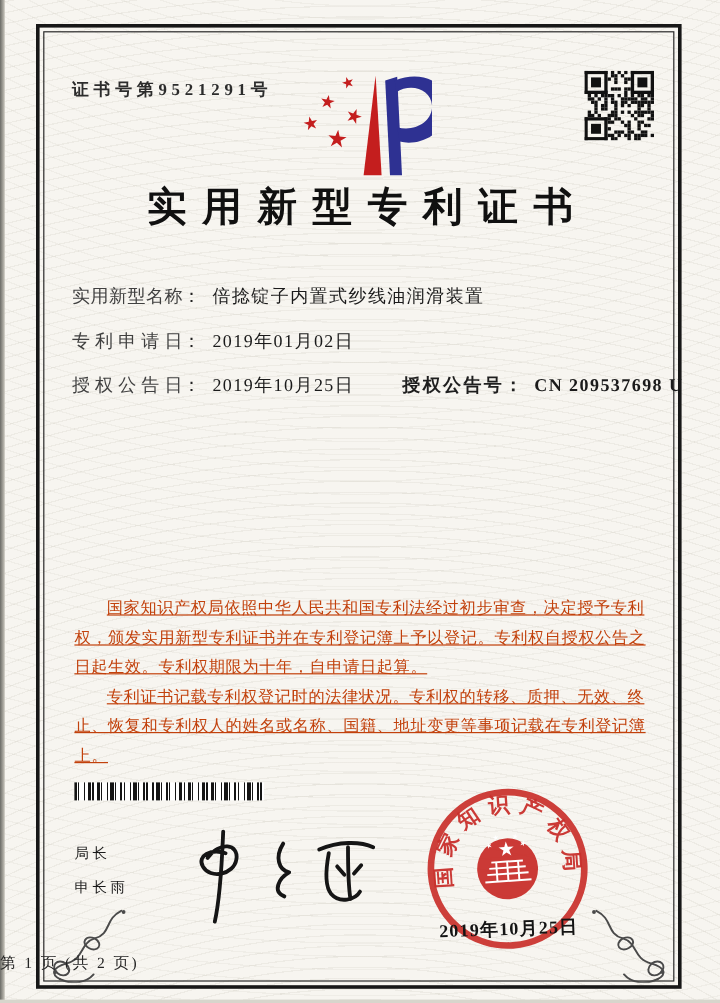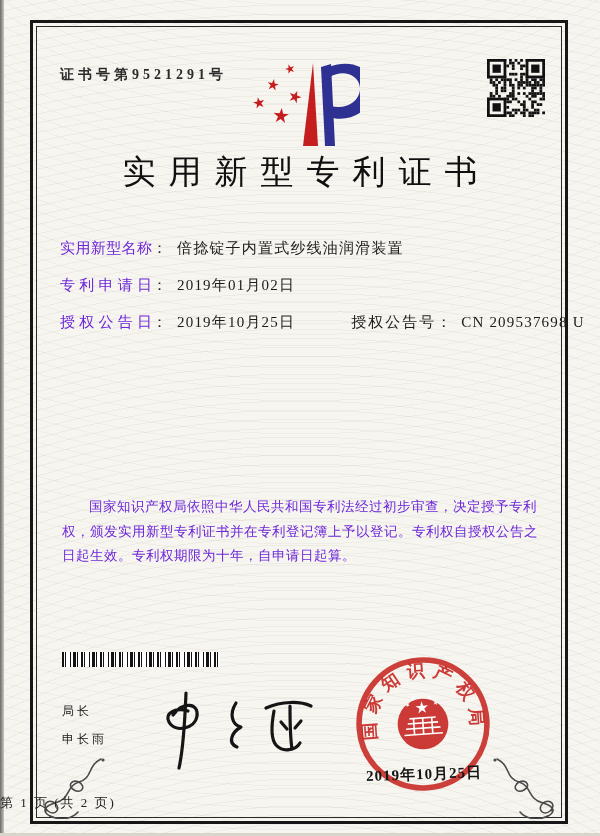--- a/index.html
+++ b/index.html
@@ -20,31 +20,31 @@
     background:linear-gradient(90deg,#6b6b66,#c9c6bd);}
   .photo-edge-bottom{position:absolute;left:0;right:0;bottom:0;height:3px;background:#d8d5cc;}
   
   .frame{position:absolute;top:20px;left:30px;right:32px;bottom:12px;
     border:3px solid #171717;}
   .frame::after{content:"";position:absolute;inset:3px;border:1px solid #2a2a2a;}
   .cert-no{position:absolute;top:66px;left:60px;font-size:14px;letter-spacing:4px;color:#2c2c2c;font-weight:bold;}
   .logo{position:absolute;top:54px;left:240px;}
   .qr{position:absolute;top:59px;left:487px;}
   .title{position:absolute;top:150px;left:0;width:100%;text-align:center;
-    font-size:33px;font-weight:400;letter-spacing:13px;color:#101010;text-indent:13px;}
+    font-size:33px;font-weight:700;letter-spacing:13px;color:#101010;text-indent:13px;}
   .fields{position:absolute;top:237px;left:60px;width:488px;font-size:15px;}
   .frow{margin-bottom:15px;line-height:22px;white-space:nowrap;}
   .flabel{display:inline-block;width:92px;text-align:justify;text-align-last:justify;
-    vertical-align:top;color:#6d28d9;}
+    vertical-align:top;color:#404040;}
   .fcolon{margin-right:10px;color:#222;}
   .fvalue{letter-spacing:1.2px;color:#1b1b1b;}
-  .grant-second{margin-left:56px;}
+  .grant-second{margin-left:40px;font-weight:bold;}
   .grant-second .glabel{letter-spacing:2px;}
   .body-text{position:absolute;top:495px;left:62px;width:482px;
-    font-size:13.5px;line-height:24.5px;color:#6d28d9;}
+    font-size:13.5px;line-height:24.5px;color:#c2410c;text-decoration:underline;}
   .body-text p{margin:0;text-indent:2em;letter-spacing:0.5px;}
   .barcode{position:absolute;top:652px;left:62px;width:158px;height:15px;
     background:repeating-linear-gradient(90deg,
       #141414 0 2px,#fff 2px 3px,#141414 3px 4px,#fff 4px 8px,
       #141414 8px 9px,#fff 9px 11px,#141414 11px 14px,#fff 14px 15px,
       #141414 15px 16px,#fff 16px 19px);}
   .sig-block{position:absolute;top:697px;left:62px;font-size:12px;line-height:28px;
     letter-spacing:3px;color:#1a1a1a;}
   .sig-script{position:absolute;top:686px;left:140px;}
   .seal{position:absolute;top:653px;left:352px;transform:rotate(-4deg);}
@@ -244,20 +244,21 @@
   <div class="frow">
     <span class="flabel">专利申请日</span><span class="fcolon">：</span><span class="fvalue">2019年01月02日</span>
   </div>
   <div class="frow">
     <span class="flabel">授权公告日</span><span class="fcolon">：</span><span class="fvalue">2019年10月25日</span><span class="grant-second"><span class="glabel">授权公告号</span><span class="fcolon">：</span><span class="fvalue">CN 209537698 U</span></span>
   </div>
 </div>
 
 <div class="body-text">
   <p>国家知识产权局依照中华人民共和国专利法经过初步审查，决定授予专利权，颁发实用新型专利证书并在专利登记簿上予以登记。专利权自授权公告之日起生效。专利权期限为十年，自申请日起算。</p>
+  <p>专利证书记载专利权登记时的法律状况。专利权的转移、质押、无效、终止、恢复和专利权人的姓名或名称、国籍、地址变更等事项记载在专利登记簿上。</p>
 </div>
 
 <div class="barcode"></div>
 
 <div class="sig-block">
   <div>局长</div>
   <div>申长雨</div>
 </div>
 
 <svg class="sig-script" width="185" height="88" viewBox="0 0 185 88">

